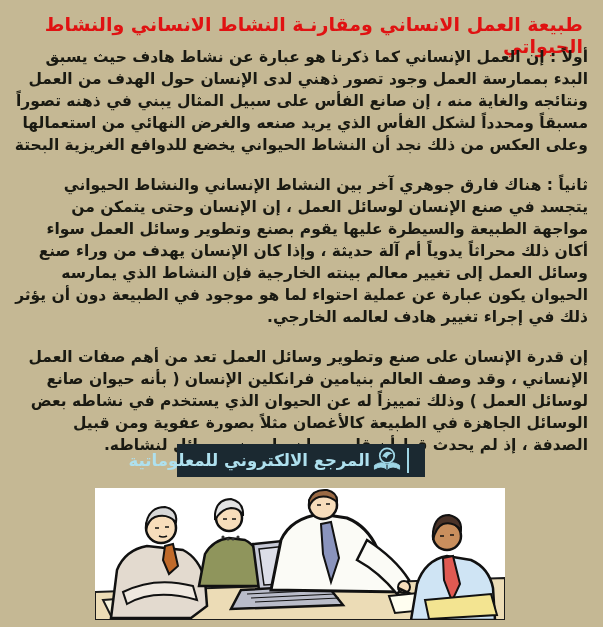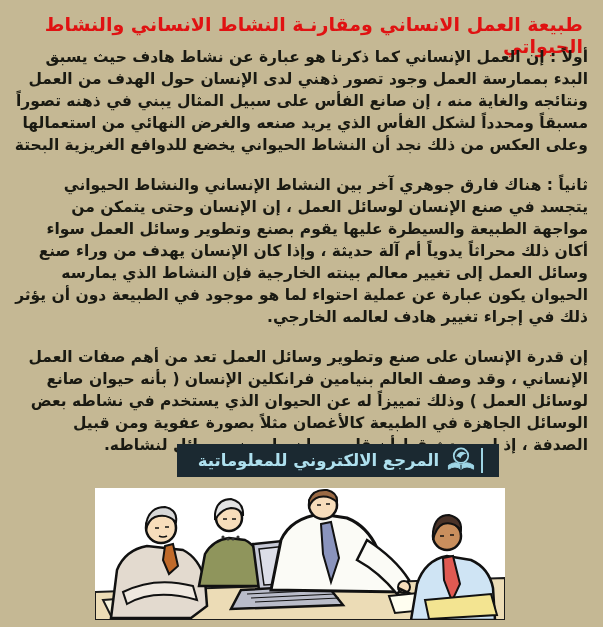--- a/index.html
+++ b/index.html
@@ -24,21 +24,21 @@
   }
   .para{
     margin:0 0 18px 0;
     font-size:15.5px;font-weight:bold;
     line-height:22px;
     color:#1a1a12;
     text-align:right;
   }
   .banner{
     position:absolute;top:444px;left:177px;
-    width:322px;height:33px;
+    width:248px;height:33px;
     background:#1b2931;
     display:flex;align-items:center;
     direction:rtl;
     box-sizing:border-box;
     padding:0 16px;
     justify-content:space-between;
   }
   .banner-edge-line{
     width:2px;height:25px;
     background:#9fd6e6;

